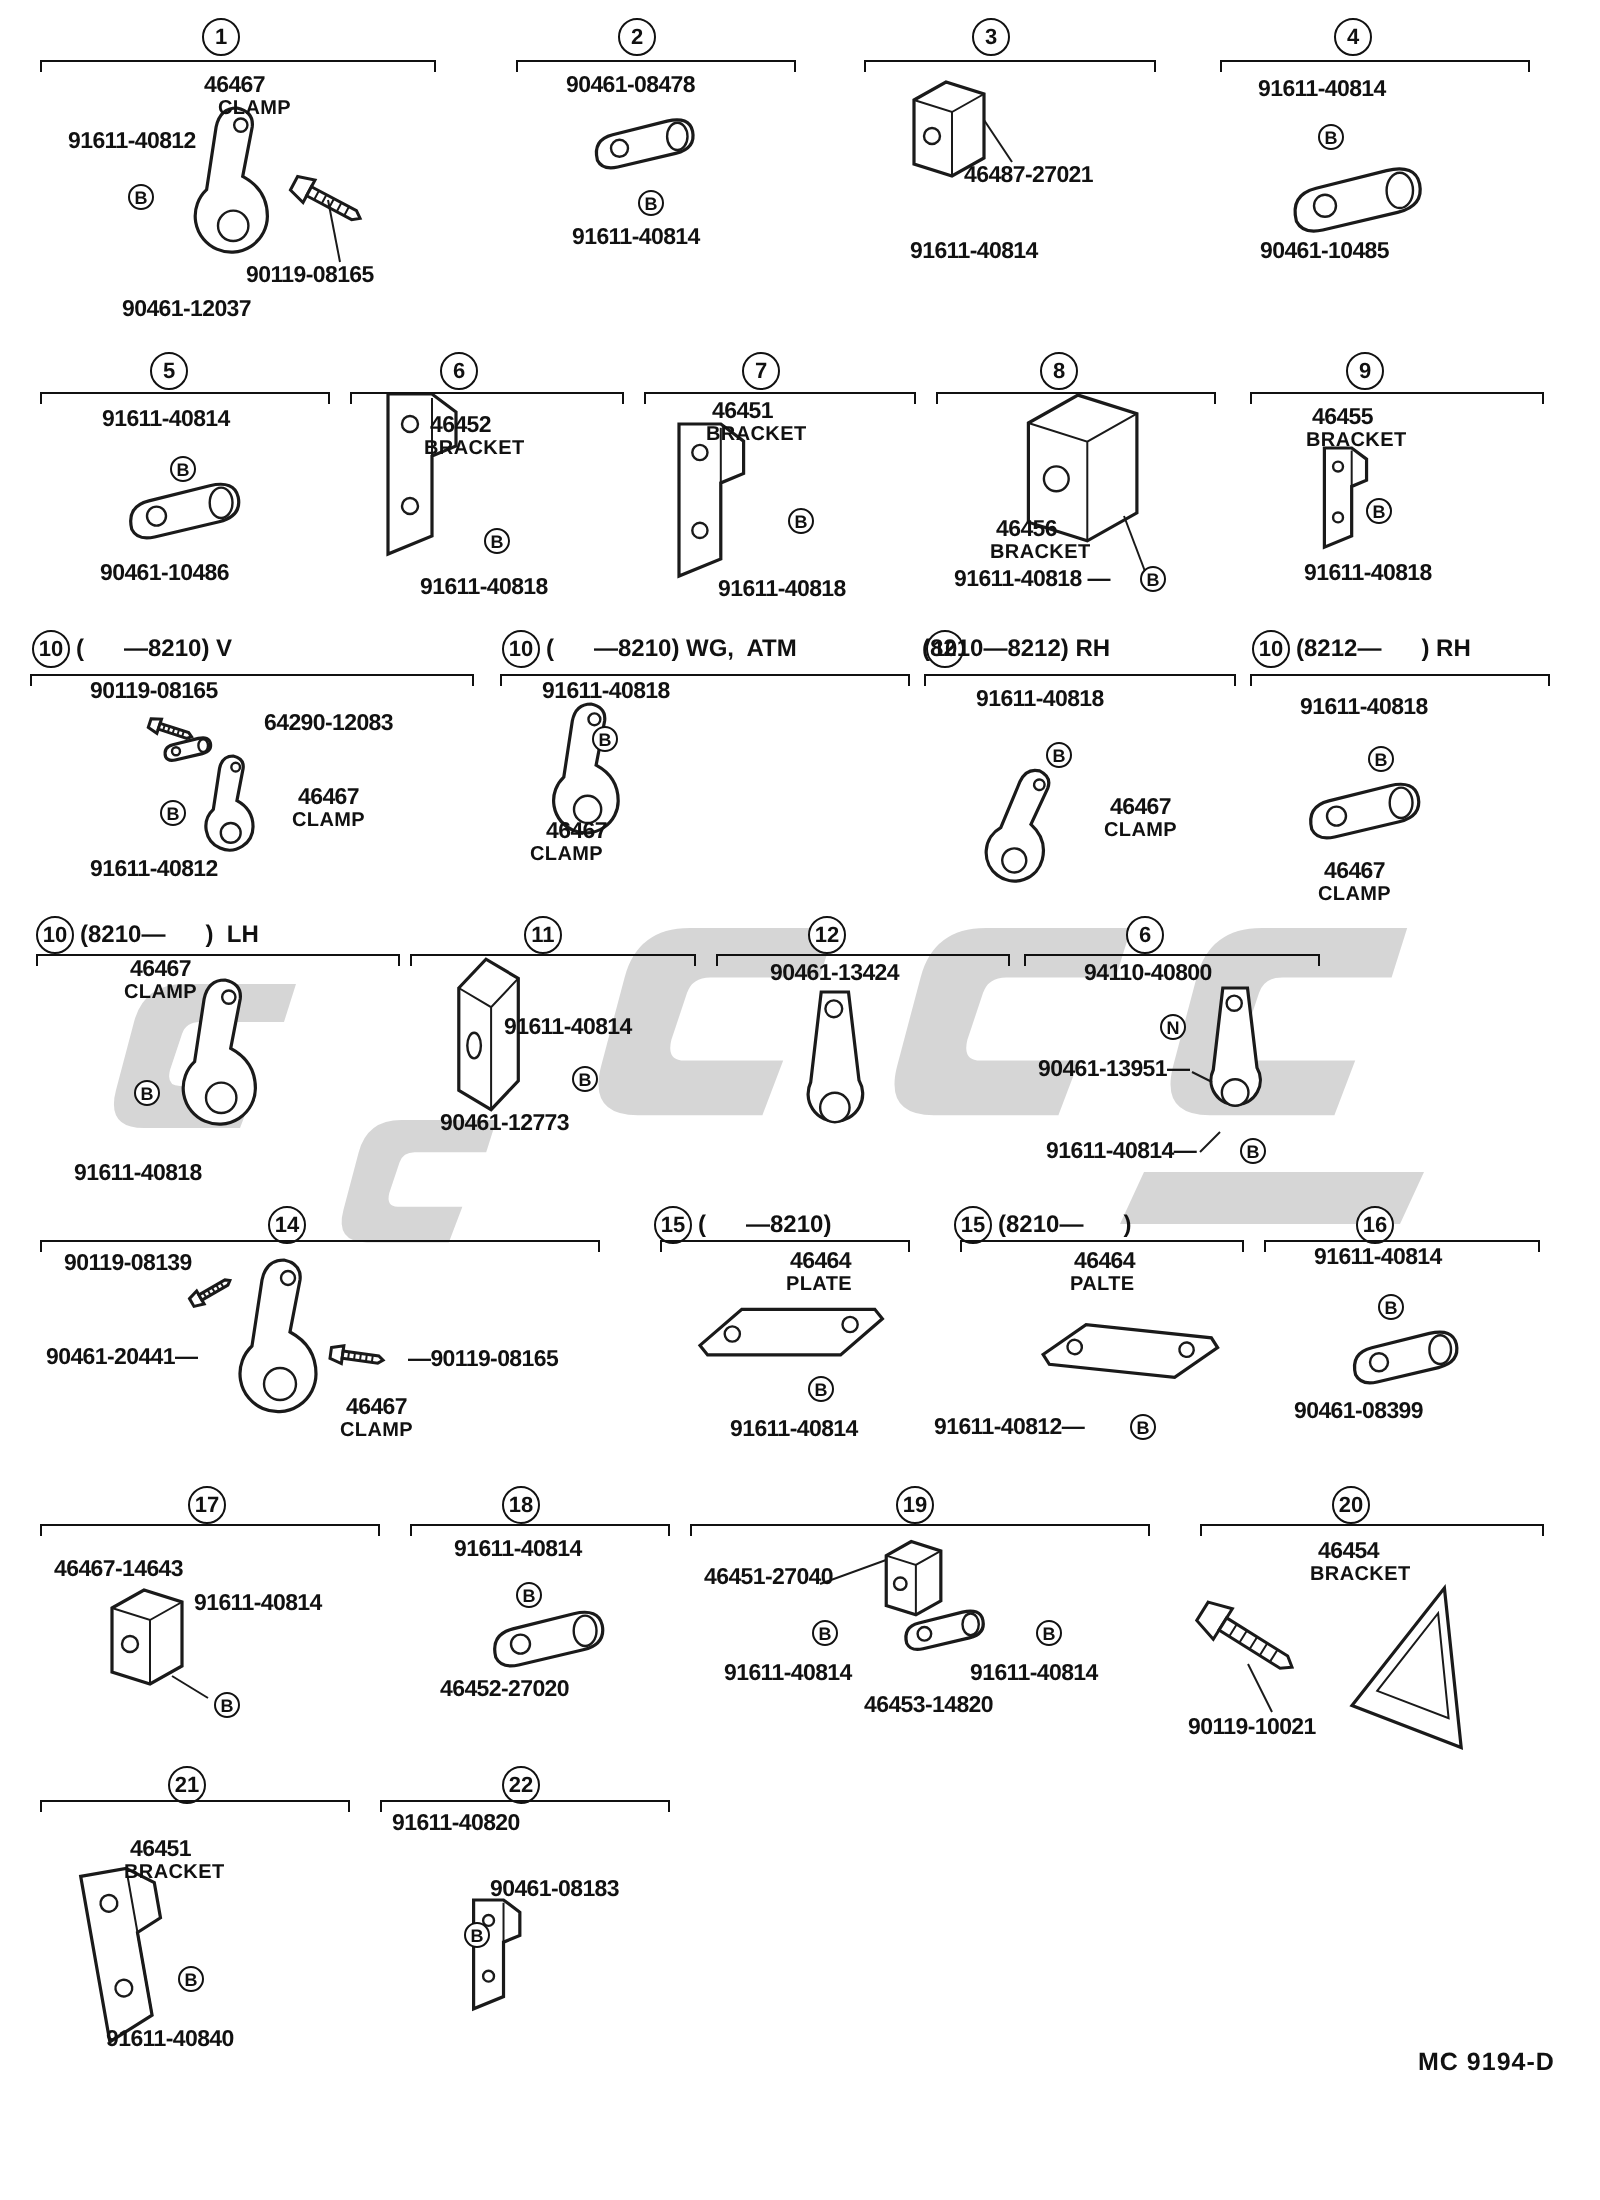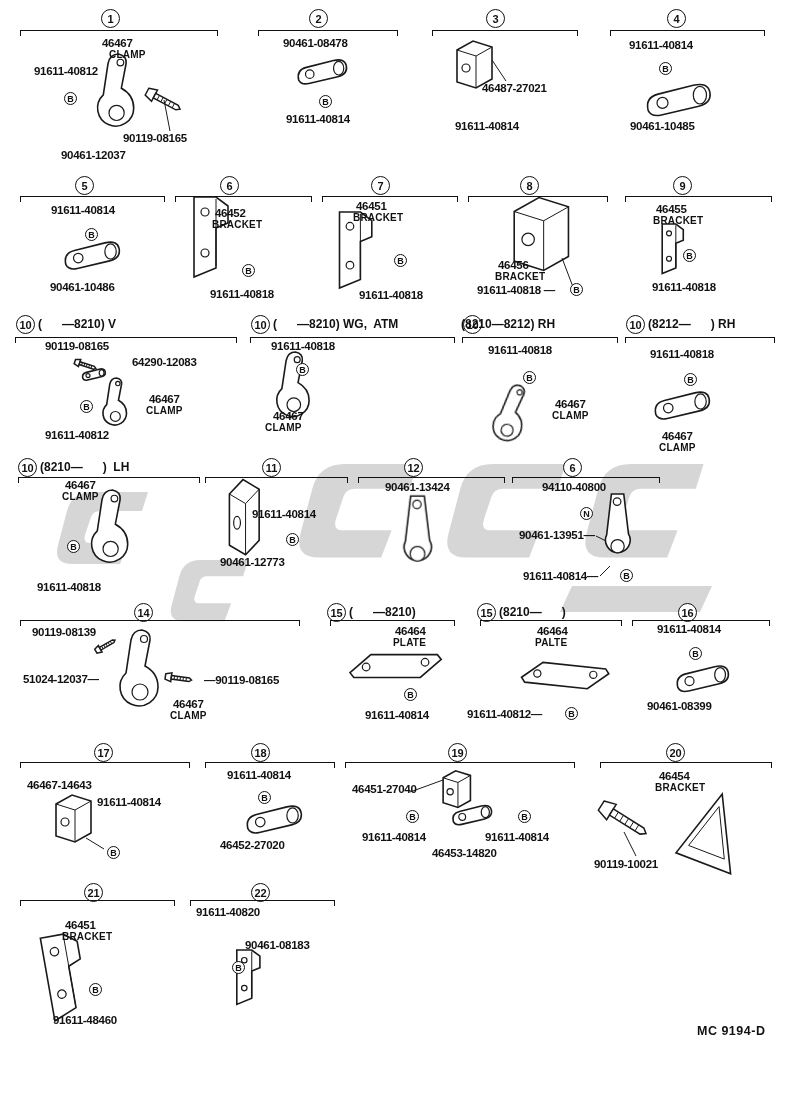--- a/index.html
+++ b/index.html
@@ -11,21 +11,21 @@
   .sm{font-size:10px;letter-spacing:0.2px;}
   .vhdr{position:absolute;z-index:2;font-size:12px;font-weight:bold;white-space:pre;line-height:1;}
   .cnum{position:absolute;z-index:2;width:19px;height:19px;border:1.7px solid #111;border-radius:50%;
         display:flex;align-items:center;justify-content:center;font-size:11px;font-weight:bold;
         background:#fff;box-sizing:border-box;}
   .cb{position:absolute;z-index:2;width:13px;height:13px;border:1.4px solid #111;border-radius:50%;
       display:flex;align-items:center;justify-content:center;font-size:9px;font-weight:bold;
       background:#fff;box-sizing:border-box;}
   .brk{position:absolute;z-index:2;height:6px;border-top:1.6px solid #111;
        border-left:1.6px solid #111;border-right:1.6px solid #111;box-sizing:border-box;}
-  .footer{position:absolute;z-index:2;font-size:12.5px;font-weight:bold;letter-spacing:0.5px;}
+  .footer{position:absolute;z-index:2;font-size:12.5px;font-weight:bold;letter-spacing:0.5px;margin-left:12px;}
 </style>
 </head>
 <body>
 
 <div class="page">
 
   <svg class="overlay" width="800" height="1100" viewBox="0 0 800 1100">
     <defs>
       <g id="g-screw">
         <path d="M0 3 L10 0 V15 L0 12 Z" fill="#fff" stroke="#1a1a1a" stroke-width="1.5" vector-effect="non-scaling-stroke"></path>
@@ -242,21 +242,21 @@
   <div class="brk" style="left:512px;top:477px;width:148px"></div>
   <div class="lbl" style="left:542px;top:482px">94110-40800</div>
   <div class="cb" style="left:580px;top:507px">N</div>
   <div class="lbl" style="left:519px;top:530px">90461-13951—</div>
   <div class="lbl" style="left:523px;top:571px">91611-40814—</div>
   <div class="cb" style="left:620px;top:569px">B</div>
 
   <div class="cnum" style="left:134px;top:603px">14</div>
   <div class="brk" style="left:20px;top:620px;width:280px"></div>
   <div class="lbl" style="left:32px;top:627px">90119-08139</div>
-  <div class="lbl" style="left:23px;top:674px">51024-12037—</div>
+  <div class="lbl" style="left:23px;top:674px">90461-20441—</div>
   <div class="lbl" style="left:204px;top:675px">—90119-08165</div>
   <div class="lbl" style="left:173px;top:699px">46467</div>
   <div class="lbl sm" style="left:170px;top:711px">CLAMP</div>
 
   <div class="cnum" style="left:327px;top:603px">15</div>
   <div class="vhdr" style="left:349px;top:606px">(      —8210)</div>
   <div class="brk" style="left:330px;top:620px;width:125px"></div>
   <div class="lbl" style="left:395px;top:626px">46464</div>
   <div class="lbl sm" style="left:393px;top:638px">PLATE</div>
   <div class="cb" style="left:404px;top:688px">B</div>
@@ -301,21 +301,21 @@
   <div class="brk" style="left:600px;top:762px;width:172px"></div>
   <div class="lbl" style="left:659px;top:771px">46454</div>
   <div class="lbl sm" style="left:655px;top:783px">BRACKET</div>
   <div class="lbl" style="left:594px;top:859px">90119-10021</div>
 
   <div class="cnum" style="left:84px;top:883px">21</div>
   <div class="brk" style="left:20px;top:900px;width:155px"></div>
   <div class="lbl" style="left:65px;top:920px">46451</div>
   <div class="lbl sm" style="left:62px;top:932px">BRACKET</div>
   <div class="cb" style="left:89px;top:983px">B</div>
-  <div class="lbl" style="left:53px;top:1015px">91611-48460</div>
+  <div class="lbl" style="left:53px;top:1015px">91611-40840</div>
 
   <div class="cnum" style="left:251px;top:883px">22</div>
   <div class="brk" style="left:190px;top:900px;width:145px"></div>
   <div class="lbl" style="left:196px;top:907px">91611-40820</div>
   <div class="lbl" style="left:245px;top:940px">90461-08183</div>
   <div class="cb" style="left:232px;top:961px">B</div>
 
   <div class="footer" style="left:697px;top:1024px">MC 9194-D</div>
 
 </div>

